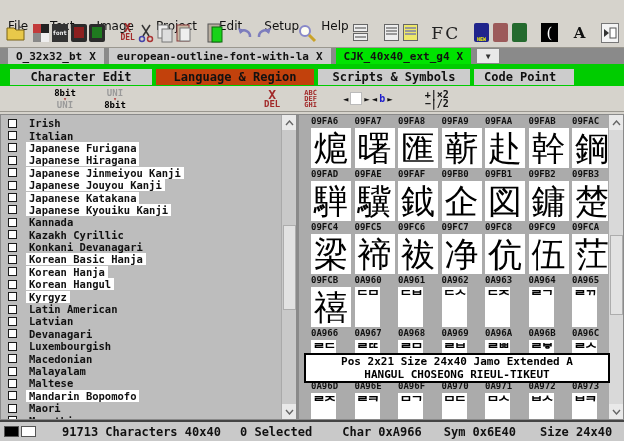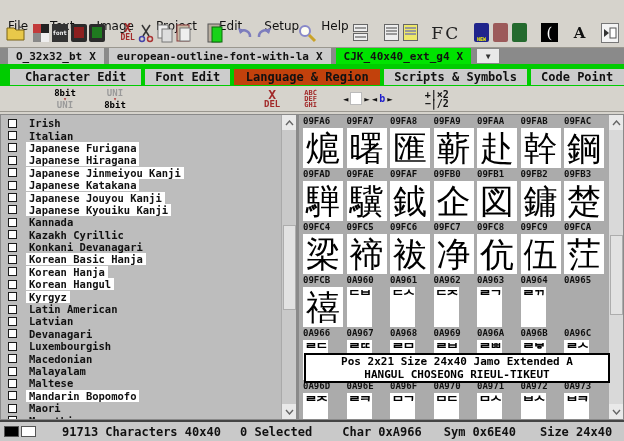--- a/index.html
+++ b/index.html
@@ -102,21 +102,21 @@
   .scrbtn { position:absolute; left:0; width:15px; height:15px; background:#e9e9e9;
             display:flex; align-items:center; justify-content:center; }
   .scrbtn.up { top:0; } .scrbtn.down { bottom:0; }
   .scrbtn svg { display:block; }
   .thumb { position:absolute; left:1px; width:13px; background:#e2e2e2;
            border:1px solid #adadad; }
 
   
   .gridpane { position:relative; width:326px; height:306px; background:#ababab;
               border:1px solid #8a8a8a; overflow:hidden; }
-  .gridinner { position:absolute; top:0; left:4px; width:305px; }
+  .gridinner { position:absolute; top:0; left:12px; width:305px; }
   .grow { position:relative; height:53px; }
   .labelstrip { display:flex; height:13px; }
   .code { width:43.5px; font-size:9px; font-weight:bold; color:#111; flex:none;
           line-height:13px; }
   .cellstrip { display:flex; height:40px; }
   .cellslot { width:43.5px; height:40px; flex:none; }
   .cell { height:40px; background:#fff; color:#000; overflow:hidden; }
   .cell.cjk { width:40px; display:flex; align-items:center; justify-content:center;
               font-family:"DejaVu Serif", serif; font-size:34px; line-height:40px; }
   .cell.jamo { width:25px; font-size:13px; font-weight:bold; line-height:15px;
@@ -307,21 +307,20 @@
     </span>
     <span class="doctab active">
       <span>CJK_40x40_ext_g4</span>
       <span class="tab-close">X</span>
     </span>
     <span class="overflow-btn">▼</span>
   </div>
 
   <div class="tabrow2">
     <span class="modetab" style="width:142px; justify-content:center;">Character Edit</span>
-    <span class="modetab" style="width:90px; justify-content:center;">Font Edit</span>
     <span class="modetab active" style="width:158px; justify-content:center;">Language &amp; Region</span>
     <span class="modetab" style="width:152px; justify-content:center;">Scripts &amp; Symbols</span>
     <span class="modetab" style="width:100px; justify-content:flex-start;">Code Point</span>
   </div>
 
   <div class="subbar">
     <span class="convbtn">
       <span>8bit</span>
       <span class="arr">▾</span>
       <span class="dim">UNI</span>
@@ -374,25 +373,25 @@
           <div class="langrow">
             <span class="cbx"></span>
             <span class="langlabel hl">Japanese Hiragana</span>
           </div>
           <div class="langrow">
             <span class="cbx"></span>
             <span class="langlabel hl">Japanese Jinmeiyou Kanji</span>
           </div>
           <div class="langrow">
             <span class="cbx"></span>
+            <span class="langlabel hl">Japanese Jouyou Kanji</span>
+          </div>
+          <div class="langrow">
+            <span class="cbx"></span>
             <span class="langlabel hl">Japanese Katakana</span>
-          </div>
-          <div class="langrow">
-            <span class="cbx"></span>
-            <span class="langlabel hl">Japanese Jouyou Kanji</span>
           </div>
           <div class="langrow">
             <span class="cbx"></span>
             <span class="langlabel hl">Japanese Kyouiku Kanji</span>
           </div>
           <div class="langrow">
             <span class="cbx"></span>
             <span class="langlabel">Kannada</span>
           </div>
           <div class="langrow">
@@ -587,20 +586,23 @@
               <span class="code">0A962</span>
               <span class="code">0A963</span>
               <span class="code">0A964</span>
               <span class="code">0A965</span>
             </div>
             <div class="cellstrip">
               <div class="cellslot">
                 <div class="cell cjk">禧</div>
               </div>
               <div class="cellslot">
+                <div class="cell jamo">ᄃᄆ</div>
+              </div>
+              <div class="cellslot">
                 <div class="cell jamo">ᄃᄇ</div>
               </div>
               <div class="cellslot">
                 <div class="cell jamo">ᄃᄉ</div>
               </div>
               <div class="cellslot">
                 <div class="cell jamo">ᄃᄌ</div>
               </div>
               <div class="cellslot">
                 <div class="cell jamo">ᄅᄀ</div>

